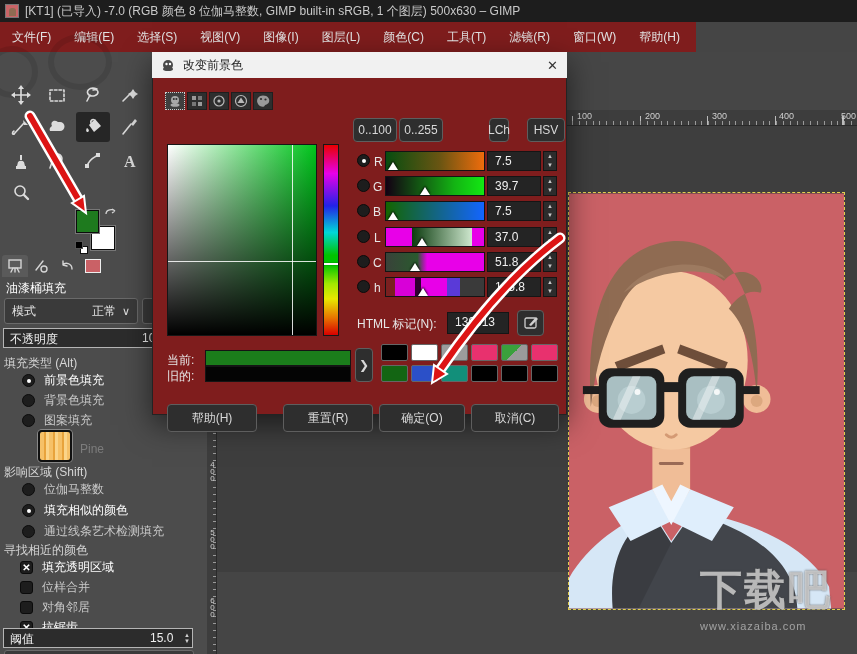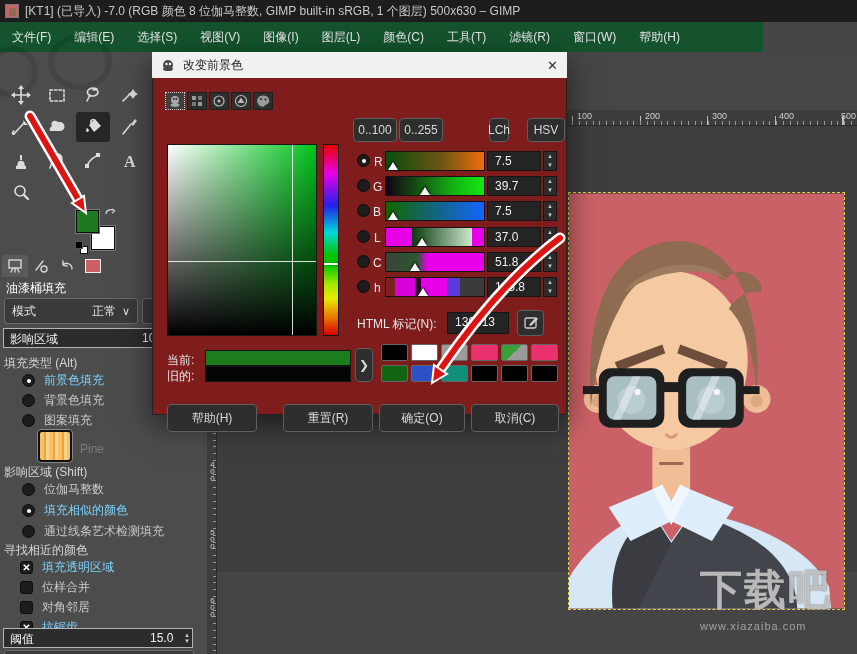--- a/index.html
+++ b/index.html
@@ -3,21 +3,21 @@
 <meta charset="utf-8">
 <style>
 *{margin:0;padding:0;box-sizing:border-box}
 html,body{background:#222}
 #app{position:relative;width:857px;height:654px;background:#454545;font-family:"Liberation Sans",sans-serif;font-size:12px;color:#ddd;overflow:hidden}
 .abs{position:absolute}
 
 .titlebar{left:0;top:0;width:857px;height:22px;background:#1d1d1d;display:flex;align-items:center;gap:6px;padding-left:5px;color:#c9c9c9;font-size:12px}
 .appicon{width:14px;height:14px;background:#c96467;border:1px solid #777;position:relative}
 .appicon::after{content:"";position:absolute;left:3px;top:3px;width:7px;height:8px;background:#8f6b52;border-radius:3px 3px 0 0}
-.menubar{left:0;top:22px;width:763px;height:30px;background:#14532d;display:flex;align-items:center;gap:23px;padding-left:12px;color:#e2e2e2}
+.menubar{left:0;top:22px;width:696px;height:30px;background:#7f1d1d;display:flex;align-items:center;gap:23px;padding-left:12px;color:#e2e2e2}
 .menubar span{cursor:default}
 
 .panel{left:0;top:52px;width:207px;height:602px;background:#4c4c4c}
 .ghost{position:absolute;border:6px solid rgba(0,0,0,.10);border-radius:50%}
 .tool{position:absolute;width:34px;height:30px;display:flex;align-items:center;justify-content:center}
 .tool.sel{background:#262626;border-radius:3px}
 .tool svg{stroke:#dcdcdc;fill:none;stroke-width:1.6;stroke-linecap:round;stroke-linejoin:round}
 .tool .fill{fill:#dcdcdc;stroke:none}
 .swatch-fg{position:absolute;width:23px;height:23px;border:1px solid #0c0c0c;box-shadow:0 0 0 1px #777}
 .swatch-bg{position:absolute;width:24px;height:24px;background:#fff;border:1px solid #0c0c0c;box-shadow:0 0 0 1px #777}
@@ -26,21 +26,21 @@
 .docktab svg{stroke:#d5d5d5;fill:none;stroke-width:1.4;stroke-linecap:round}
 .optitle{position:absolute;font-weight:normal;color:#fff}
 .modebox{position:absolute;height:26px;background:#3a3a3a;border:1px solid #6a6a6a;border-radius:3px;display:flex;align-items:center;padding:0 7px;color:#e0e0e0}
 .sliderbar{position:absolute;height:20px;background:#2c2c2c;border:1px solid #b5b5b5;color:#f0f0f0;overflow:hidden}
 .slab{position:absolute;left:6px;top:2px}
 .optlabel{position:absolute;color:#d6d6d6}
 .optrow{position:absolute;display:flex;align-items:center;gap:9px}
 .rad{width:13px;height:13px;border-radius:50%;background:#1d1d1d;border:1px solid #0b0b0b;position:relative;flex:none}
 .rad.sel::after{content:"";position:absolute;left:4px;top:4px;width:4px;height:4px;border-radius:50%;background:#fff}
 .chk{width:13px;height:13px;border-radius:3px;background:#1d1d1d;border:1px solid #0b0b0b;color:#fff;font-size:10px;line-height:11px;text-align:center;font-weight:bold;flex:none}
-.lab-dim{color:#7dd3fc}
+.lab-dim{color:#ffffff}
 .lab-lit{color:#c9c9c9}
 .pattern{position:absolute;width:34px;height:32px;border:2px solid #101010;border-radius:4px;box-shadow:0 0 0 1px #888;background:repeating-linear-gradient(90deg,#f6c168 0 4px,#e8a33c 4px 6px,#fbd489 6px 9px)}
 .spin{display:inline-block;color:#cfcfcf;font-size:6px;line-height:6px;text-align:center}
 
 .vruler{left:207px;top:52px;width:10px;height:602px;background:#3d3d3d;border-right:1px solid #2a2a2a;background-image:repeating-linear-gradient(180deg,#999 0 1px,transparent 1px 6.8px);background-size:3px 100%;background-position:right;background-repeat:no-repeat}
 .vlabel{position:absolute;left:1px;writing-mode:vertical-lr;text-orientation:upright;font-size:8px;color:#cfcfcf;letter-spacing:-2px}
 .canvas{left:217px;top:52px;width:640px;height:520px;background:#3e3e3e}
 .topband{position:absolute;left:0;top:0;width:640px;height:58px;background:#464646}
 .hruler{position:absolute;left:0;top:58px;width:640px;height:16px;background:#3d3d3d;border-bottom:1px solid #2a2a2a;background-image:repeating-linear-gradient(90deg,#999 0 1px,transparent 1px 6.8px),repeating-linear-gradient(90deg,#bbb 0 1px,transparent 1px 67.5px);background-size:100% 4px,100% 9px;background-position:left 22px bottom,left 18px bottom;background-repeat:repeat-x}
 .hrlab{position:absolute;top:1px;font-size:9px;color:#d0d0d0}
@@ -212,21 +212,21 @@
     <div class="optitle" style="left:6px;top:228px">油漆桶填充</div>
 
     <div class="modebox" style="left:4px;top:246px;width:134px">
       <span>模式</span>
       <span style="margin-left:auto">正常</span>
       <span style="margin-left:6px;font-size:11px">∨</span>
     </div>
     <div class="modebox" style="left:142px;top:246px;width:26px"></div>
 
     <div class="sliderbar" style="left:3px;top:276px;width:198px">
-      <span class="slab">影响区域</span>
+      <span class="slab">不透明度</span>
       <span class="slab" style="left:138px">100.0</span>
     </div>
 
     <div class="optlabel" style="left:4px;top:303px">填充类型 (Alt)</div>
     <div class="optrow" style="left:22px;top:320px">
         <span class="rad sel"></span>
         <span class="lab-dim">前景色填充</span>
       </div>
     <div class="optrow" style="left:22px;top:340px">
         <span class="rad"></span>

